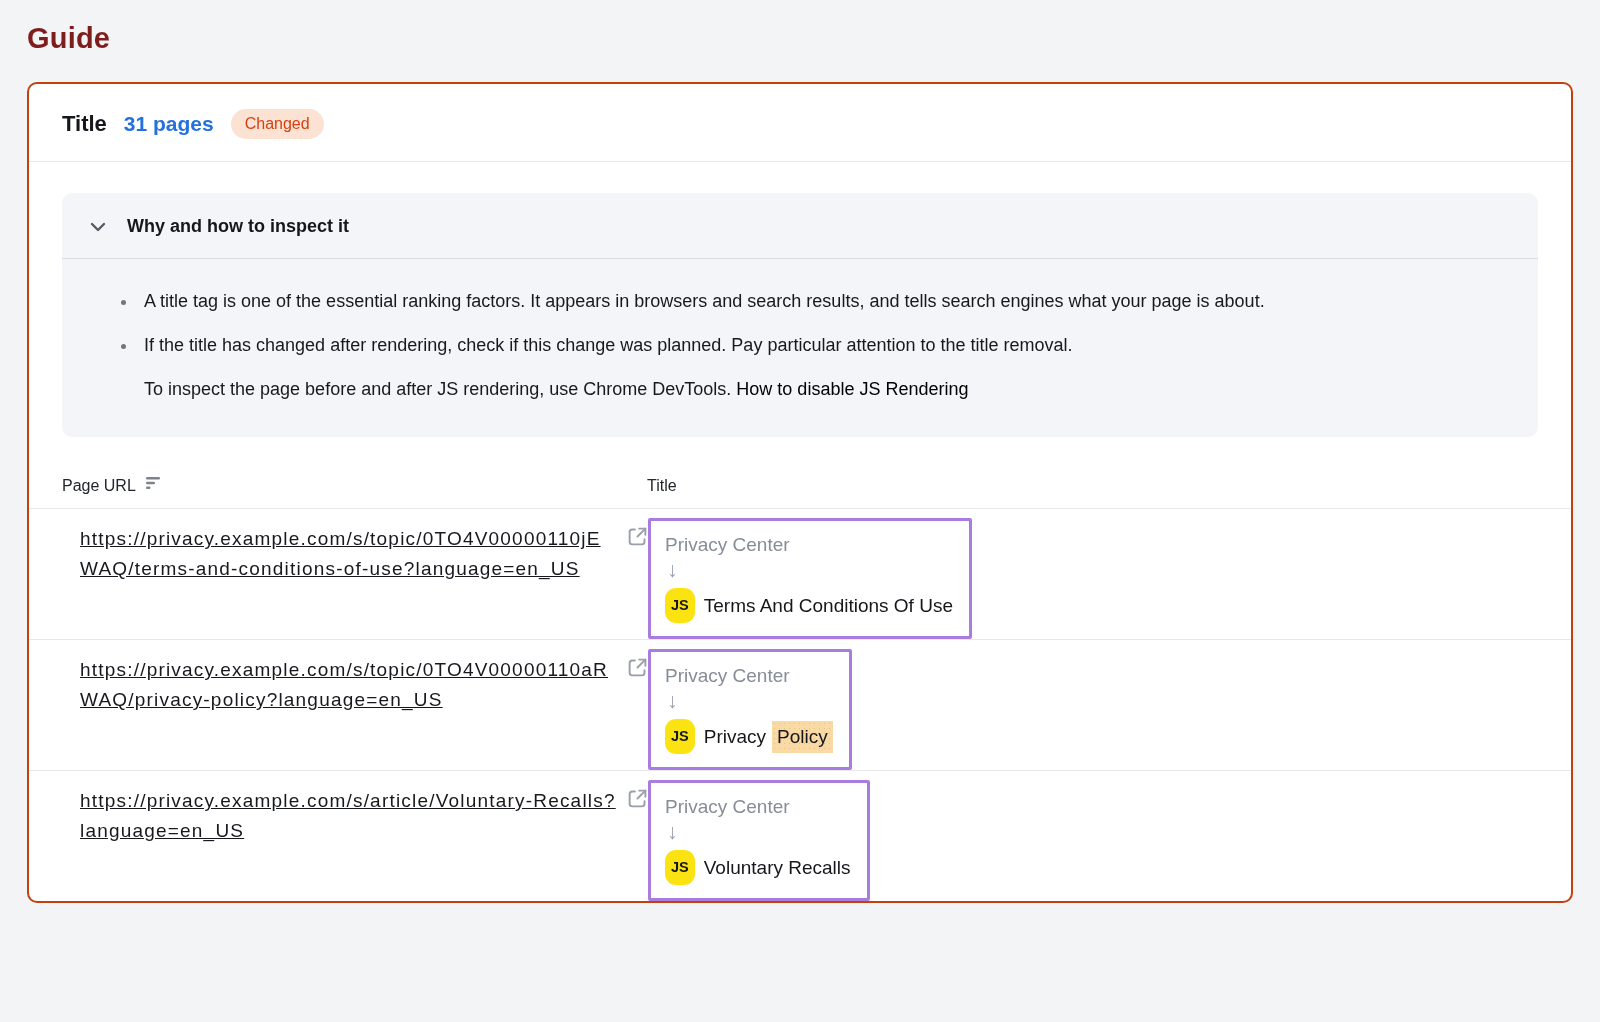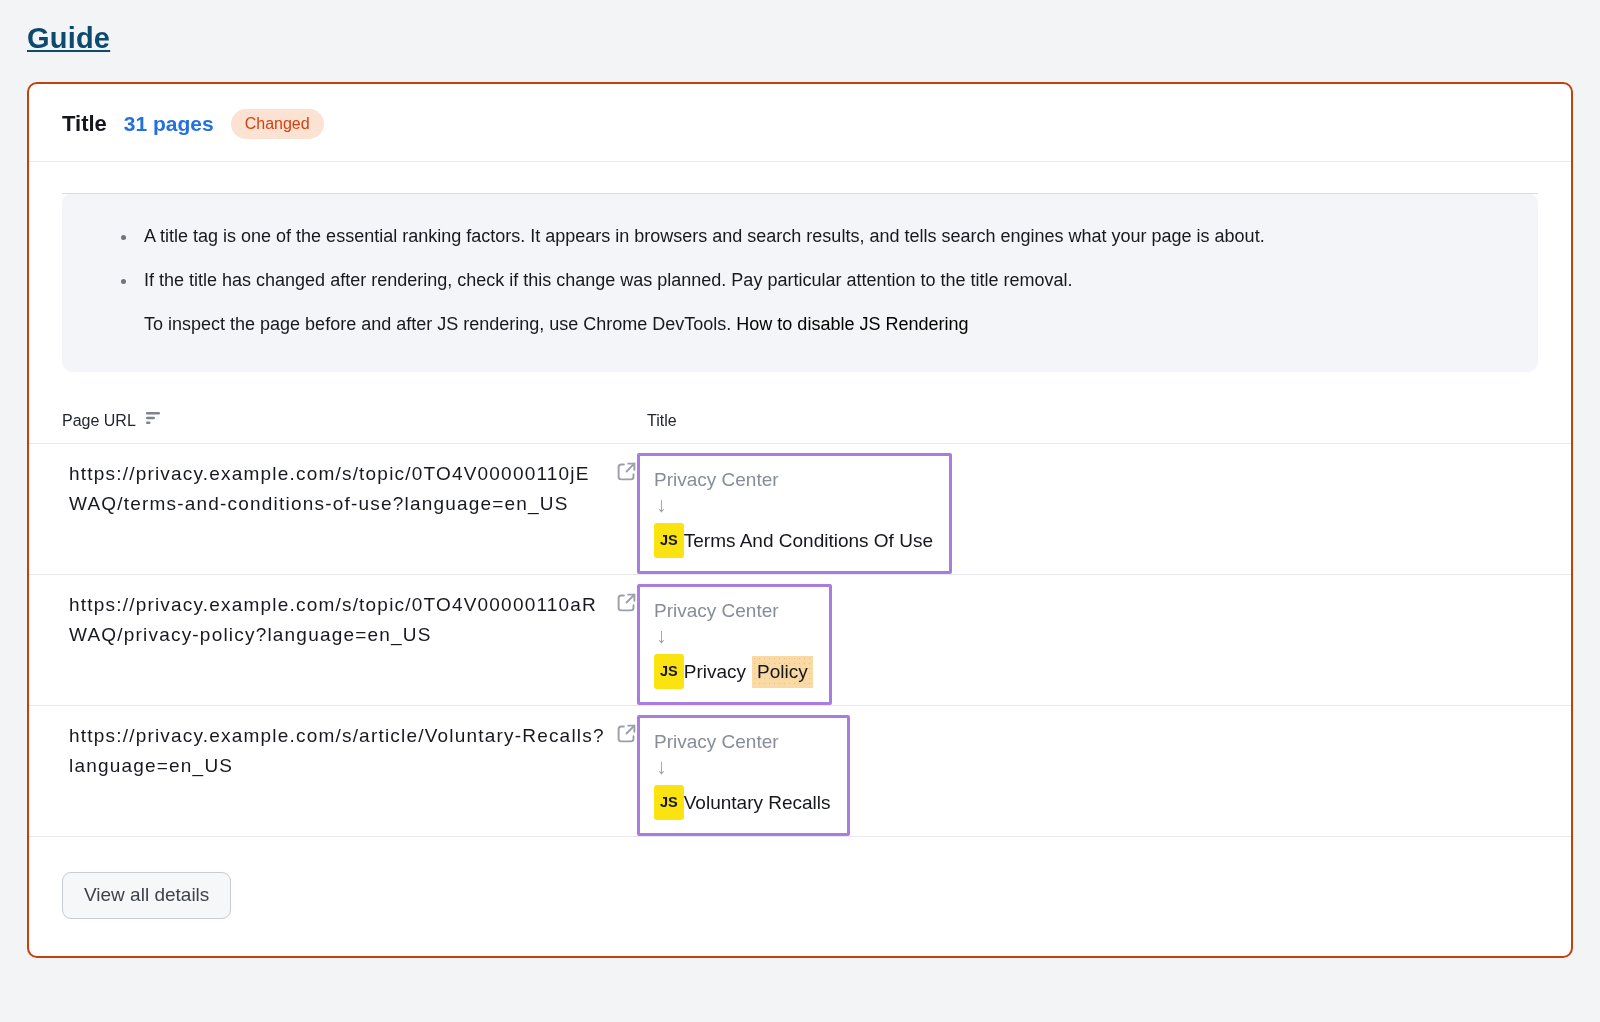--- a/index.html
+++ b/index.html
@@ -8,22 +8,21 @@
     background: #f3f4f6;
     font-family: "Liberation Sans", sans-serif;
     padding: 14px 27px 0;
     color: #15171c;
   }
   .page-title {
     font-size: 29px;
     font-weight: 700;
     letter-spacing: .2px;
     margin: 8px 0 27px;
-    color: #0c4a6e;
-    text-decoration: underline;
+    color: #7f1d1d;
   }
   .card {
     background: #ffffff;
     border: 2px solid #c2410c;
     border-radius: 10px;
     overflow: hidden;
   }
   .card-header {
     display: flex;
     align-items: center;
@@ -70,22 +69,23 @@
     font-size: 16px;
     color: #23262c;
   }
   .col-url-head { width: 568px; display: flex; gap: 10px; cursor: pointer; }
   .col-title-head { padding-left: 17px; }
 
   .trow {
     display: flex;
     align-items: flex-start;
     min-height: 120px;
-    padding: 0 40px;
+    padding: 0 51px;
     border-top: 1px solid #e7e9ed;
+    text-decoration: underline;
   }
   .url-cell {
     width: 536px;
     padding-top: 15px;
     font-size: 19px;
     line-height: 30px;
     letter-spacing: 1.2px;
     color: #17191e;
     overflow-wrap: break-word;
     word-break: break-word;
@@ -102,21 +102,22 @@
   .old-title { font-size: 19px; line-height: 27px; color: #868d97; }
   .arrow-row { margin: 1px 0 5px 2px; line-height: 22px; }
   .down-arrow { font-size: 21px; color: #98a0ac; }
   .new-title-row { display: flex; align-items: center; font-size: 19px; line-height: 27px; color: #15171b; }
   .js-badge {
     background: #fbe311;
     color: #15161a;
     font-size: 14.5px;
     font-weight: 700;
     padding: 4px 6px;
-    border-radius: 3px;
+    border-radius: 11px;
+    margin-right: 9px;
   }
   .hl-word:empty { display: none; }
   .hl-word:not(:empty) {
     margin-left: 6px;
     padding: 2px 5px 3px;
     background-color: #f9d9a4;
     background-image: radial-gradient(rgba(214, 144, 40, 0.35) 22%, transparent 24%);
     background-size: 5px 5px;
   }
 
@@ -141,20 +142,28 @@
 <div class="card">
 
   <div class="card-header">
     <span class="card-title">Title</span>
     <a class="pages-link">31 pages</a>
     <span class="changed-badge">Changed</span>
   </div>
   <div class="header-divider"></div>
 
   <div class="inspect-panel">
+    <div class="panel-header">
+      <span>
+        <svg class="icon-svg" width="16" height="10" viewBox="0 0 16 10">
+          <polyline points="2,2 8,8 14,2" fill="none" stroke="#565b63" stroke-width="2.4" stroke-linecap="round" stroke-linejoin="round"></polyline>
+        </svg>
+      </span>
+      <span class="panel-title">Why and how to inspect it</span>
+    </div>
     <div class="panel-divider"></div>
     <div class="panel-body">
       <ul>
         <li>A title tag is one of the essential ranking factors. It appears in browsers and search results, and tells search engines what your page is about.</li>
         <li>If the title has changed after rendering, check if this change was planned. Pay particular attention to the title removal.</li>
       </ul>
       <p class="panel-note"><span>To inspect the page before and after JS rendering, use Chrome DevTools. </span><a class="inline-link">How to disable JS Rendering</a></p>
     </div>
   </div>
 
@@ -231,17 +240,14 @@
         <div class="arrow-row"><span class="down-arrow">↓</span></div>
         <div class="new-title-row">
           <span class="js-badge">JS</span>
           <span>Voluntary Recalls</span>
 
         </div>
       </div>
     </div>
   </div>
 
-  <div class="card-footer">
-    <button class="view-btn">View all details</button>
-  </div>
 
 </div>
 
 </body></html>

